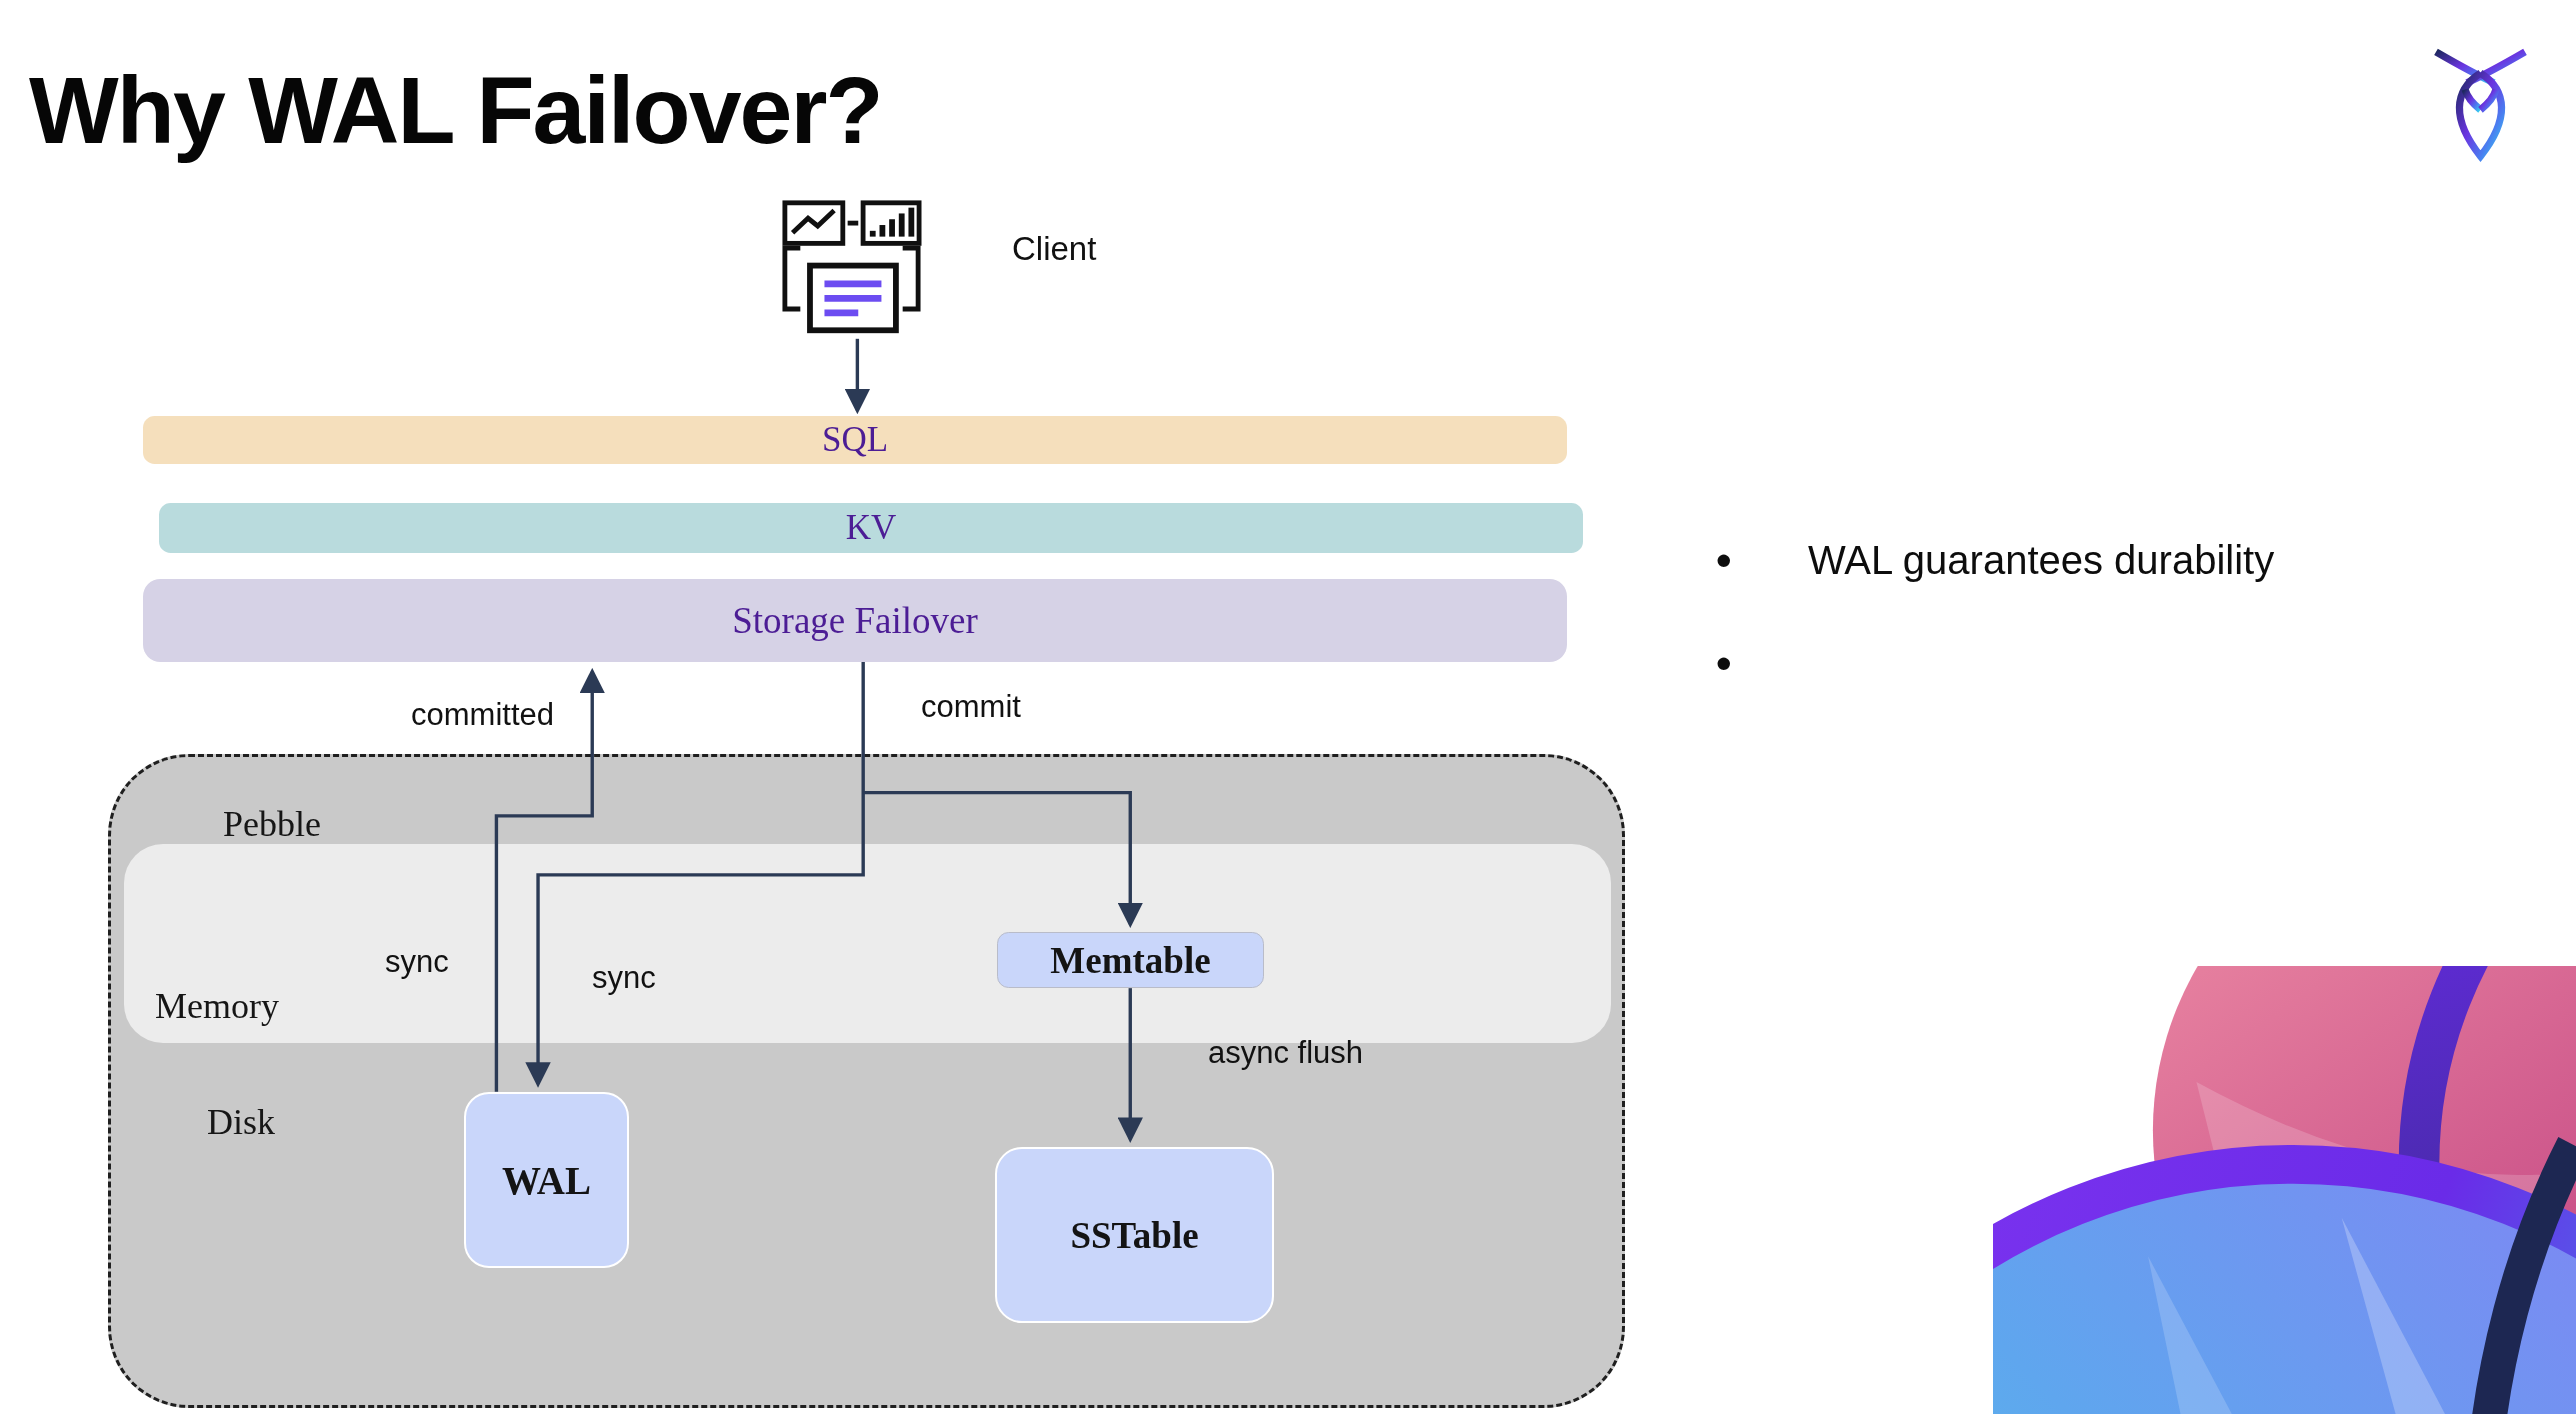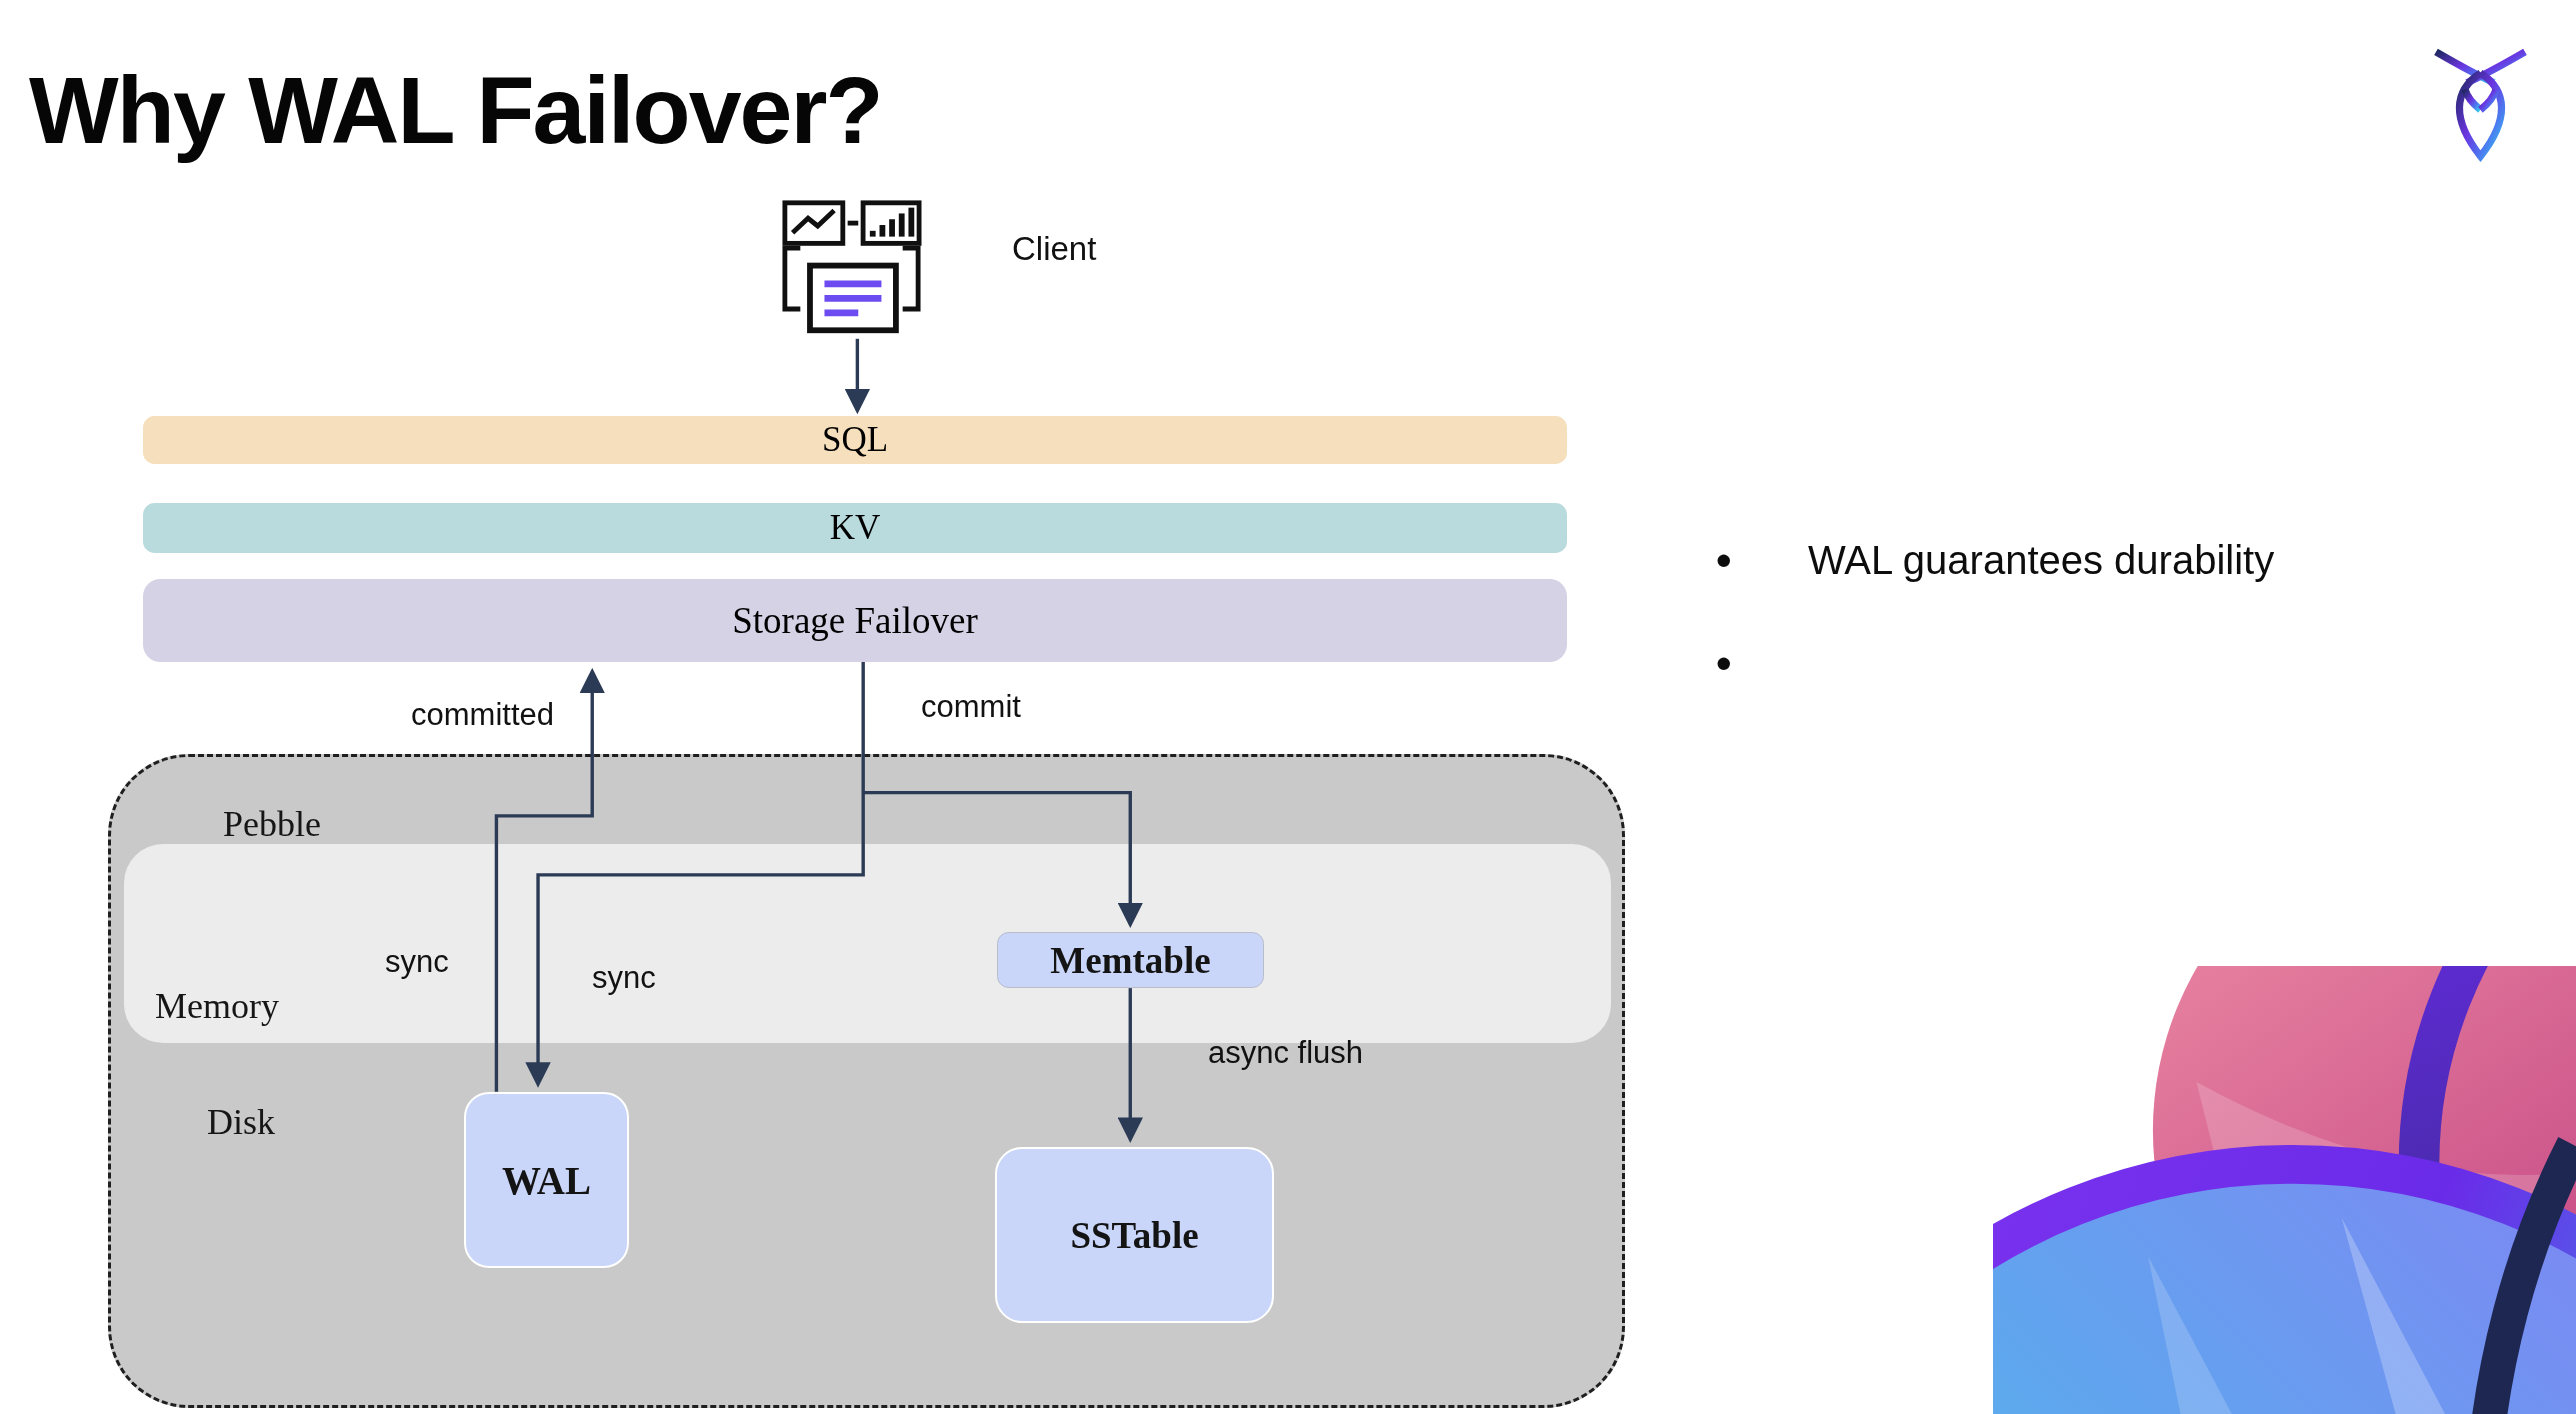--- a/index.html
+++ b/index.html
@@ -12,24 +12,24 @@
 
   
   .title{
     left:29px;top:56px;width:1355px;
     font-size:95px;font-weight:800;letter-spacing:-1.9px;color:#060606;
   }
 
   
   .bar{
     left:143px;width:1424px;display:flex;align-items:center;justify-content:center;
-    font-family:"Liberation Serif","DejaVu Serif",serif;color:#000000;
+    font-family:"Liberation Serif","DejaVu Serif",serif;color:#4c1d95;
   }
   .bar-sql{top:416px;height:48px;background:#F5DFBC;border-radius:11.6px;font-size:35px;}
-  .bar-kv{top:503px;height:50px;background:#B9DBDD;border-radius:11.6px;font-size:35px;}
+  .bar-kv{top:503px;height:50px;background:#B9DBDD;border-radius:11.6px;font-size:35px;margin-left:16px;}
   .bar-storage{top:579px;height:83px;background:#D6D2E6;border-radius:17.4px;font-size:37px;}
 
   
   .pebble{
     left:108px;top:754px;width:1517px;height:654px;
     background:#C9C9C9;border:3.9px dashed #1f1f1f;border-radius:81px;
     box-sizing:border-box;
   }
   .memory-band{
     left:124px;top:844px;width:1487px;height:199px;

